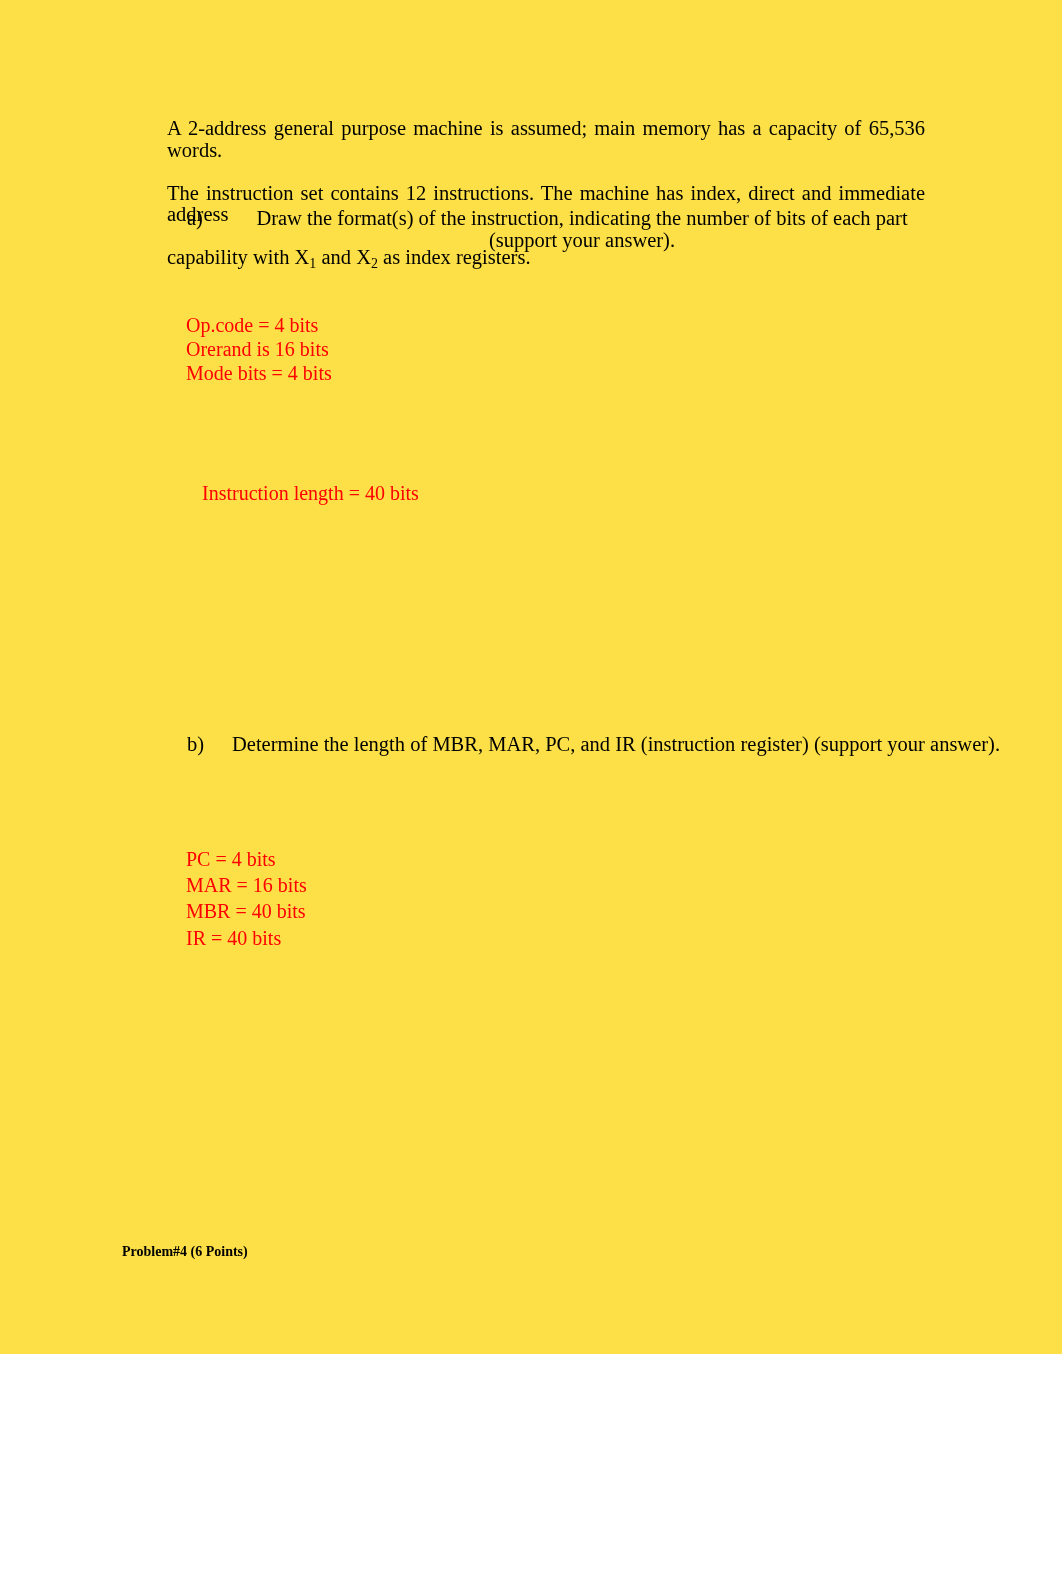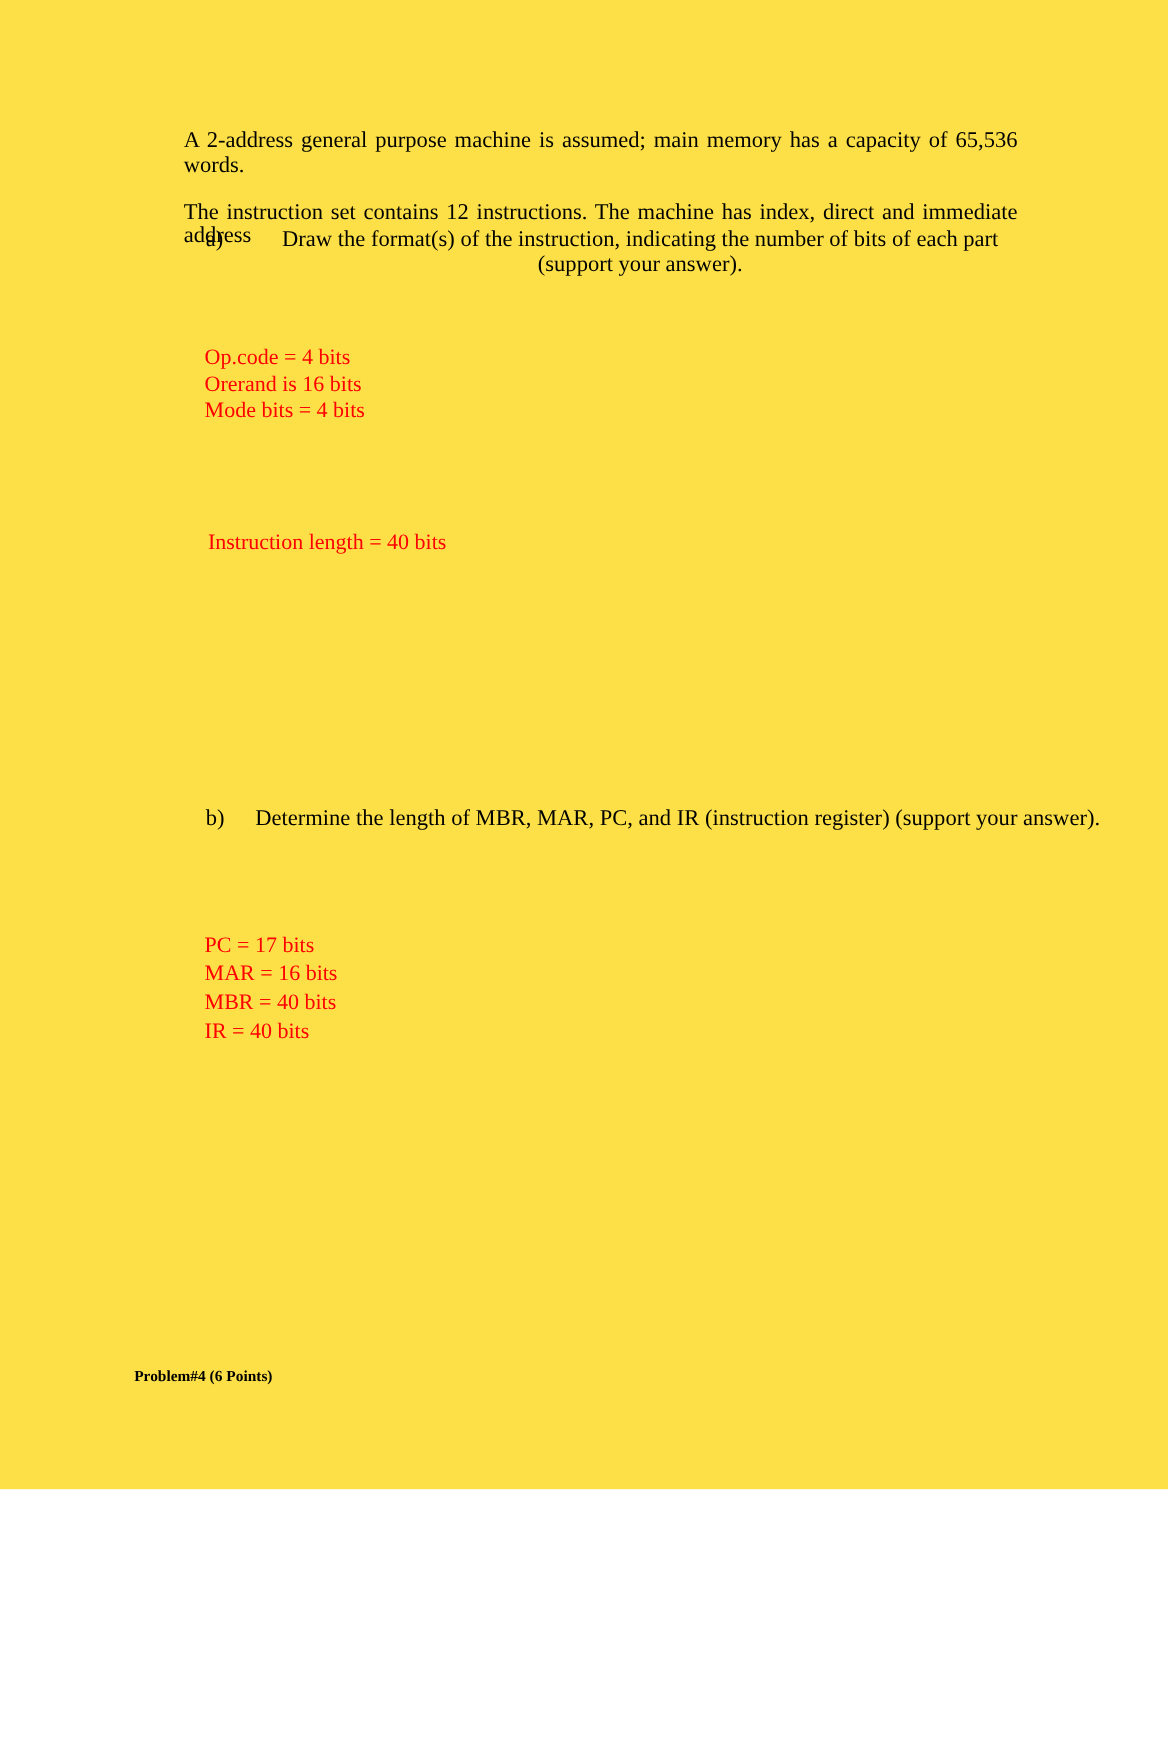--- a/index.html
+++ b/index.html
@@ -84,21 +84,21 @@
     position: absolute;
     color: #ff0000;
     font-size: 20px;
     line-height: 24.2px;
     white-space: nowrap;
   }
   .answer .aline { display: block; }
 
   #ans-format-left { left: 186px; top: 313px; }
   #ans-modes      { left: 430px; top: 360px; line-height: 24.5px; }
-  #ans-instrlen   { left: 189px; top: 481px; }
+  #ans-instrlen   { left: 202px; top: 481px; }
   #ans-registers  { left: 186px; top: 846px; line-height: 26.2px; }
 
   
   #problem-heading {
     position: absolute;
     left: 122px;
     top: 1240px;
     font-size: 14px;
     line-height: 24px;
     color: #000000;
@@ -107,20 +107,21 @@
   }
 </style>
 </head>
 <body>
 
 <div id="page">
 
   <div class="intro">
     <span class="line j">A 2-address general purpose machine is assumed; main memory has a capacity of 65,536 words.</span>
     <span class="line j">The instruction set contains 12 instructions.  The machine has index, direct and immediate address</span>
+    <span class="line"><span>capability with X</span><sub>1</sub><span> and X</span><sub>2</sub><span> as index registers.</span></span>
   </div>
 
   <div class="qitem" id="item-a">
     <span class="marker">a)</span>
     <span class="qtext">Draw the format(s) of the instruction, indicating the number of bits of each part (support your answer).</span>
   </div>
 
   <div class="answer" id="ans-format-left">
     <span class="aline">Op.code = 4 bits</span>
     <span class="aline">Orerand is 16 bits</span>
@@ -131,21 +132,21 @@
   <div class="answer" id="ans-instrlen">
     <span class="aline">Instruction length = 40 bits</span>
   </div>
 
   <div class="qitem" id="item-b">
     <span class="marker">b)</span>
     <span class="qtext">Determine the length of MBR, MAR, PC, and IR (instruction register) (support your answer).</span>
   </div>
 
   <div class="answer" id="ans-registers">
-    <span class="aline">PC = 17 bits</span>
+    <span class="aline">PC = 4 bits</span>
     <span class="aline">MAR = 16 bits</span>
     <span class="aline">MBR = 40 bits</span>
     <span class="aline">IR = 40 bits</span>
   </div>
 
   <div id="problem-heading">Problem#4 (6 Points)</div>
 
 </div>
 
 </body></html>

